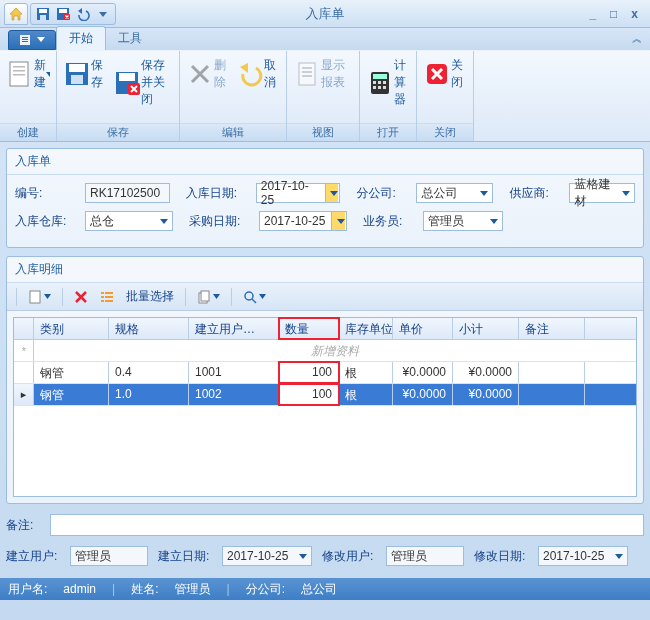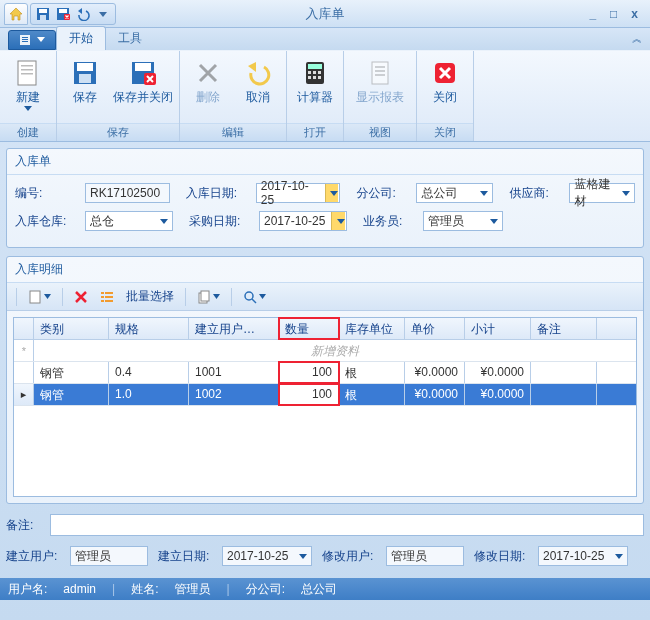--- a/index.html
+++ b/index.html
@@ -16,21 +16,21 @@
 
 .ribbon-tabs { height: 22px; display: flex; align-items: flex-end; padding-left: 8px; background: linear-gradient(#d7e6f7,#c5daf0); position: relative; }
 .app-btn { width: 48px; height: 20px; background: linear-gradient(#4f8ac9,#2b6fb8); border: 1px solid #1d5a9e; border-radius: 3px 3px 0 0; display:flex;align-items:center;justify-content:center;color:#fff; }
 .tab { padding: 3px 12px; color: #3b6ea5; cursor: pointer; }
 .tab.active { background: #eaf2fb; border: 1px solid #9cbce0; border-bottom: none; border-radius: 3px 3px 0 0; color: #1d5a9e; }
 .collapse-caret { position:absolute; right:8px; top:4px; color:#3b6ea5; font-size:10px; }
 
 .ribbon { height: 92px; background: linear-gradient(#f3f8fe,#dde9f8); border-top: 1px solid #eaf2fb; border-bottom: 1px solid #9cbce0; display: flex; }
 .rgroup { border-right: 1px solid #b8cee8; display: flex; flex-direction: column; }
 .rbtns { flex: 1; display: flex; align-items: flex-start; padding: 4px 4px 0 4px; gap: 2px; }
-.rbtn { display: flex; flex-direction: column; align-items: center; width: 48px; padding: 2px; border-radius: 3px; cursor: pointer; color:#1d5a9e; }
+.rbtn { display: flex; flex-direction: row; align-items: center; width: 48px; padding: 2px; border-radius: 3px; cursor: pointer; color:#1d5a9e; }
 .rbtn.wide { width: 64px; }
 .rbtn.disabled { opacity: .5; }
 .ricon { width: 32px; height: 32px; display:flex;align-items:center;justify-content:center; }
 .glabel { text-align: center; font-size: 11px; color: #3b6ea5; background: linear-gradient(#dbe8f7,#c7dcf3); border-top:1px solid #c7dcf3; padding: 1px 0; }
 
 .workspace { padding: 6px; }
 .panel { background: linear-gradient(#f4f8fd,#eaf2fb); border: 1px solid #9cbce0; border-radius: 3px; margin-bottom: 8px; }
 .panel-h { padding: 4px 8px; color: #1d5a9e; border-bottom: 1px solid #c7dcf3; }
 .panel-b { padding: 8px; }
 
@@ -64,21 +64,21 @@
 .right { text-align:right; }
 
 .remark-row { display:flex; align-items:center; gap:8px; padding: 2px 0 8px; }
 .remark-box { flex:1; height:22px; background:#fff; border:1px solid #9cbce0; }
 
 .footer-row { display:flex; align-items:center; gap:10px; padding: 2px 0 6px; }
 .statusbar { height: 22px; background: linear-gradient(#5a93d2,#3e7ec6); color:#fff; display:flex; align-items:center; padding: 0 8px; gap: 16px; }
 .statusbar .sep { color: #a7c5e8; }
 
 
-.c1{width:75px}.c2{width:80px}.c3{width:90px}.c4{width:60px}.c5{width:66px}.c6{width:60px}.c7{width:66px}.c8{width:66px}
+.c1{width:75px}.c2{width:80px}.c3{width:90px}.c4{width:60px}.c5{width:54px}.c6{width:60px}.c7{width:66px}.c8{width:66px}
 .gfiller{flex:1;background:linear-gradient(#eaf2fb,#d6e5f6);}
 
 svg { display:block; }
 </style>
 </head>
 <body>
 
 <div class="titlebar">
   <div class="qat">
     <div class="qat-home">
@@ -203,53 +203,53 @@
               <polygon points="4,7 12,3 12,13" fill="#f2c94c"></polygon>
             </svg>
           </div>
         <span>取消</span>
       </div>
     </div>
     <div class="glabel">编辑</div>
   </div>
   <div class="rgroup">
     <div class="rbtns">
+      <div class="rbtn disabled wide">
+        <div class="ricon">
+            <svg width="28" height="28">
+              <rect x="6" y="3" width="16" height="22" fill="#fff" stroke="#888"></rect>
+              <rect x="9" y="7" width="10" height="2" fill="#aaa"></rect>
+              <rect x="9" y="11" width="10" height="2" fill="#aaa"></rect>
+              <rect x="9" y="15" width="10" height="2" fill="#aaa"></rect>
+            </svg>
+          </div>
+        <span>显示报表</span>
+      </div>
+    </div>
+    <div class="glabel">视图</div>
+  </div>
+  <div class="rgroup">
+    <div class="rbtns">
       <div class="rbtn">
         <div class="ricon">
             <svg width="28" height="28">
               <rect x="5" y="3" width="18" height="22" rx="2" fill="#333"></rect>
               <rect x="7" y="5" width="14" height="5" fill="#9fd"></rect>
               <rect x="7" y="12" width="3" height="3" fill="#ddd"></rect>
               <rect x="12" y="12" width="3" height="3" fill="#ddd"></rect>
               <rect x="17" y="12" width="3" height="3" fill="#ddd"></rect>
               <rect x="7" y="17" width="3" height="3" fill="#ddd"></rect>
               <rect x="12" y="17" width="3" height="3" fill="#ddd"></rect>
               <rect x="17" y="17" width="3" height="3" fill="#ddd"></rect>
             </svg>
           </div>
         <span>计算器</span>
       </div>
     </div>
     <div class="glabel">打开</div>
-  </div>
-  <div class="rgroup">
-    <div class="rbtns">
-      <div class="rbtn disabled wide">
-        <div class="ricon">
-            <svg width="28" height="28">
-              <rect x="6" y="3" width="16" height="22" fill="#fff" stroke="#888"></rect>
-              <rect x="9" y="7" width="10" height="2" fill="#aaa"></rect>
-              <rect x="9" y="11" width="10" height="2" fill="#aaa"></rect>
-              <rect x="9" y="15" width="10" height="2" fill="#aaa"></rect>
-            </svg>
-          </div>
-        <span>显示报表</span>
-      </div>
-    </div>
-    <div class="glabel">视图</div>
   </div>
   <div class="rgroup">
     <div class="rbtns">
       <div class="rbtn">
         <div class="ricon">
             <svg width="28" height="28">
               <rect x="4" y="4" width="20" height="20" rx="4" fill="#e23"></rect>
               <path d="M9 9 L19 19 M19 9 L9 19" stroke="#fff" stroke-width="3"></path>
             </svg>
           </div>

